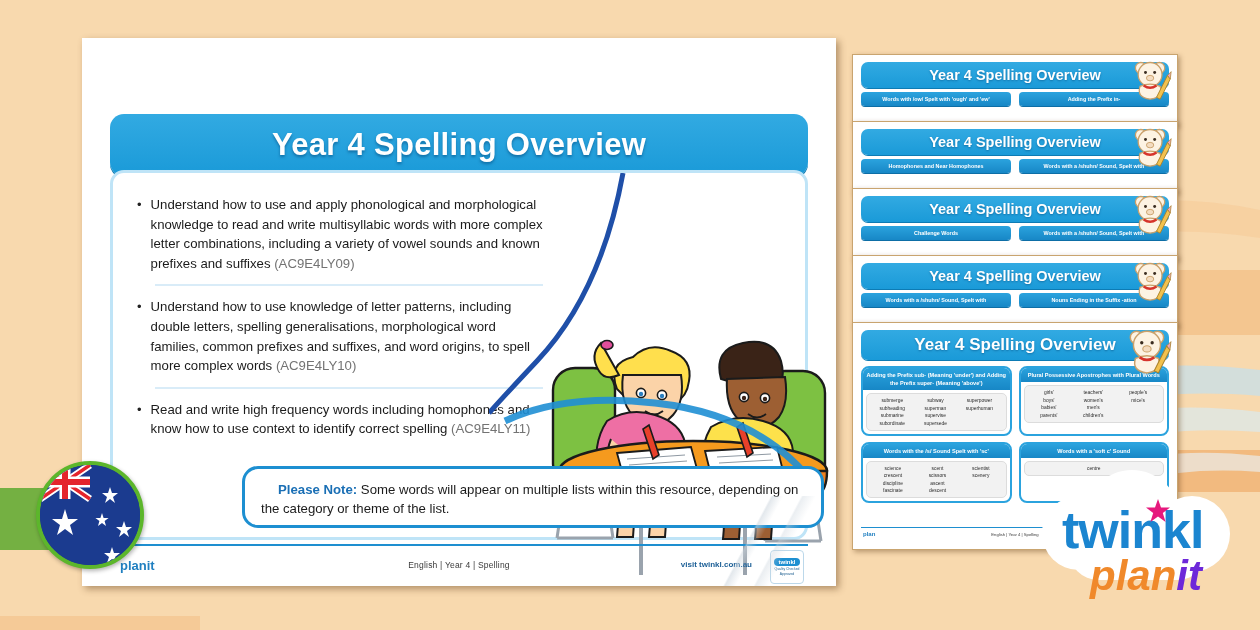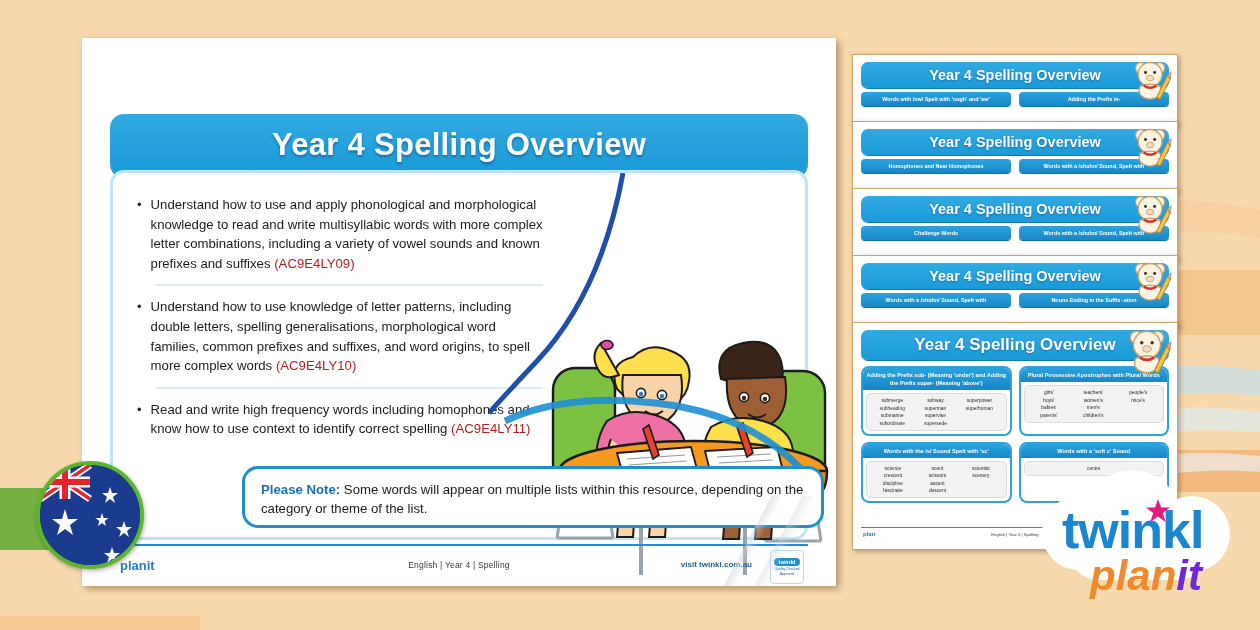--- a/index.html
+++ b/index.html
@@ -52,31 +52,31 @@
 
   
   #objectives {
     position: absolute; left: 24px; top: 22px; width: 406px;
   }
   .obj-item { display: flex; gap: 9px; margin-bottom: 11px; }
   .obj-bullet { color: #222; font-size: 13px; line-height: 20px; }
   .obj-text {
     font-size: 13.2px; line-height: 19.6px; color: #1b1b1b;
   }
-  .obj-code { color: #b91c1c; }
+  .obj-code { color: #737373; }
   .obj-sep { height: 2px; background: #d9ecf8; margin: 0 0 11px 18px; }
 
   
   #note-box {
     position: absolute; left: 160px; top: 428px; width: 582px; height: 62px;
     background: #fff; border: 3px solid #1d8fd1; border-radius: 16px;
     padding: 11px 16px;
   }
   #note-box .note-text { font-size: 13.2px; line-height: 19px; color: #1b1b1b; }
-  #note-box .note-strong { color: #1a6fb5; font-weight: bold; }
+  #note-box .note-strong { color: #1a6fb5; font-weight: bold; margin-left: 17px; }
 
   
   #illustration {
     position: absolute; left: 432px; top: 140px; width: 296px; height: 290px;
     overflow: hidden;
   }
 
   
   #card-footer {
     position: absolute; left: 28px; top: 506px; width: 698px; height: 38px;

